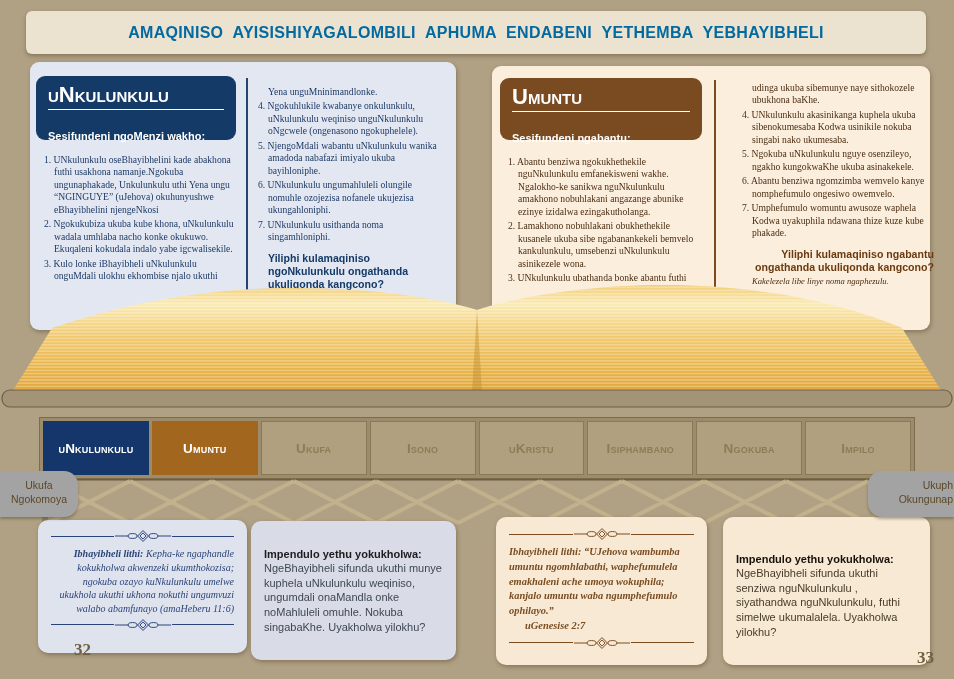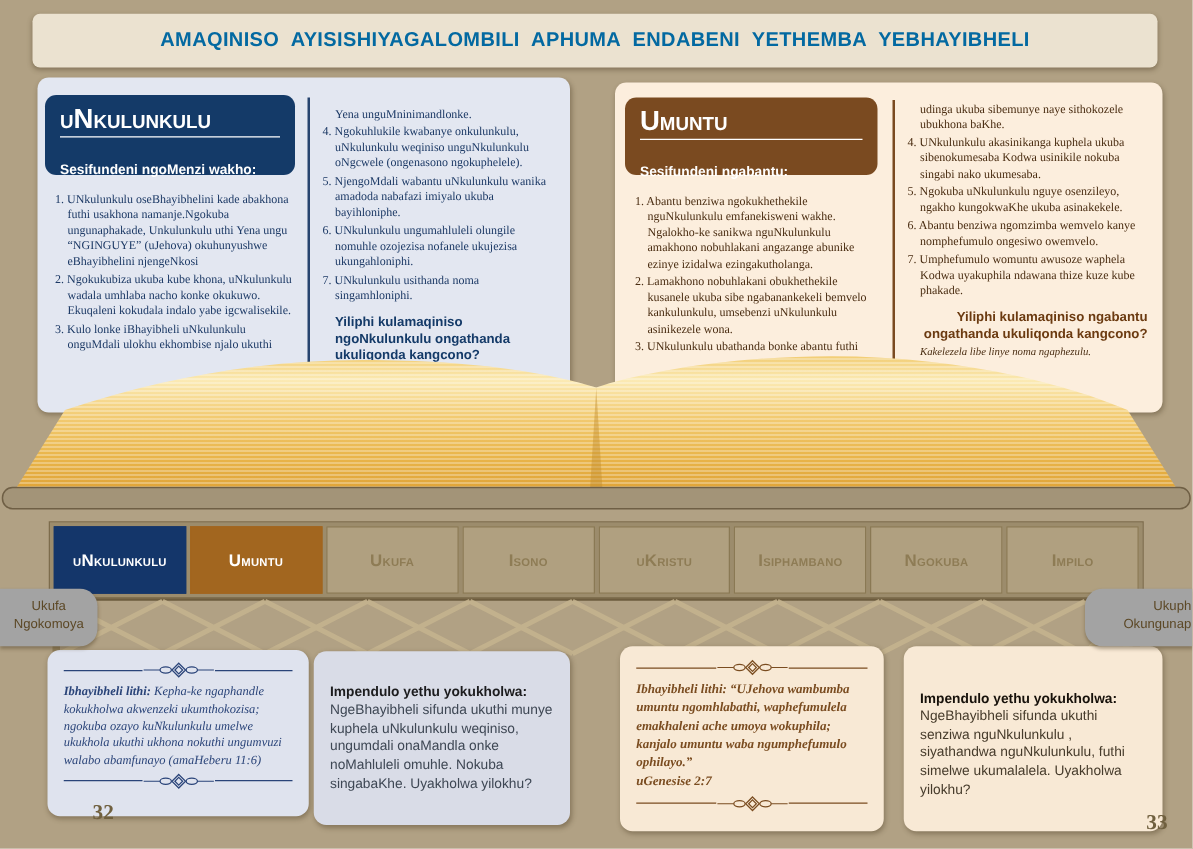--- a/index.html
+++ b/index.html
@@ -21,21 +21,21 @@
   .panel-left  .sec-head { left: 6px; top: 14px; width: 200px; height: 64px; background: #143a68; }
   .panel-right .sec-head { left: 8px; top: 12px; width: 202px; height: 62px; background: #7a4a20; }
   .sec-title { display: block; font-variant: small-caps; font-weight: bold; font-size: 22px; line-height: 1.05;
     border-bottom: 1.5px solid #fff; padding-bottom: 3px; }
   .sec-sub { display: block; font-weight: bold; font-size: 11px; margin-top: 20px; }
 
   .col { position: absolute; font-family: "Liberation Serif", serif; font-size: 9.6px; line-height: 1.3; }
   .panel-left  .col1 { left: 14px;  top: 92px; width: 192px; }
   .panel-left  .col2 { left: 228px; top: 24px; width: 188px; }
   .panel-right .col1 { left: 16px;  top: 90px; width: 196px; }
-  .panel-right .col2 { left: 234px; top: 16px; width: 192px; }
+  .panel-right .col2 { left: 250px; top: 16px; width: 192px; }
   .divider { position: absolute; width: 1.5px; }
   .panel-left  .divider { left: 216px; top: 16px; bottom: 16px; background: #27446f; }
   .panel-right .divider { left: 222px; top: 14px; bottom: 14px; background: #7a4a20; }
 
   .item { padding-left: 10px; text-indent: -10px; margin-bottom: 2px; }
   .cont  { padding-left: 10px; margin-bottom: 2px; }
   .question { font-family: "Liberation Sans", sans-serif; font-weight: bold; font-size: 10.6px;
     line-height: 1.25; margin: 8px 0 2px; padding-left: 10px; }
   .panel-left .question { color: #143a68; }
   .panel-right .question { color: #6b3a10; text-align: right; }
@@ -59,32 +59,32 @@
 
   
   .side-tab { position: absolute; top: 471px; height: 46px; background: #a3a3a3; z-index: 6;
     font-weight: normal; font-size: 10.5px; line-height: 1.35; color: #5c4826;
     box-shadow: 0 2px 3px rgba(70,55,30,.4); }
   .side-tab-left  { left: 0; width: 78px; border-radius: 0 14px 14px 0; text-align: center; padding-top: 7px; }
   .side-tab-right { right: 0; width: 86px; border-radius: 14px 0 0 14px; text-align: right; padding: 7px 1px 0 0; overflow: hidden; white-space: normal; }
 
   
   .bbox { position: absolute; border-radius: 10px; box-shadow: 1px 2px 4px rgba(70,55,30,.4); z-index: 3; }
-  .quote-left  { left: 38px;  top: 520px; width: 209px; height: 133px; background: #dfe3ee; color: #2a4479; padding: 7px 13px 5px; }
+  .quote-left  { left: 38px;  top: 520px; width: 209px; height: 133px; background: #dfe3ee; color: #2a4479; padding: 7px 13px 5px; text-align: right; }
   .answer-left { left: 251px; top: 521px; width: 205px; height: 139px; background: #d9dce7; padding: 27px 13px 0; }
   .quote-right  { left: 496px; top: 517px; width: 211px; height: 148px; background: #f8e9d5; color: #7a4c20; padding: 8px 13px 5px; }
   .answer-right { left: 723px; top: 517px; width: 207px; height: 148px; background: #f8e9d5; padding: 36px 13px 0; }
 
   .orn { display: flex; align-items: center; margin: 2px 0 4px; }
   .orn::before, .orn::after { content: ""; flex: 1; border-top: 1.2px solid currentColor; }
   .orn svg { width: 58px; height: 14px; flex: none; }
   .quote-body { font-family: "Liberation Serif", serif; font-style: italic; font-size: 10px; line-height: 1.38; }
   .quote-right .quote-body { font-weight: bold; font-size: 10.4px; line-height: 1.42; }
   .q-label { font-weight: bold; }
-  .q-ref { display: block; }
+  .q-ref { display: block; margin-left: 16px; }
   .answer-title { font-weight: bold; font-size: 11px; color: #1c1c1e; margin-bottom: 1px; }
   .answer-body { font-size: 11px; line-height: 1.33; color: #3e4754; }
   .answer-right .answer-title { color: #17110a; }
   .answer-right .answer-body { color: #463b2b; }
 
   
   .pagenum { position: absolute; font-family: "Liberation Serif", serif; font-weight: bold;
     font-size: 17px; color: #70603f; z-index: 6; }
   .pagenum-left  { left: 30px; top: 640px; margin-left: 44px; }
   .pagenum-right { right: 20px; top: 648px; }

